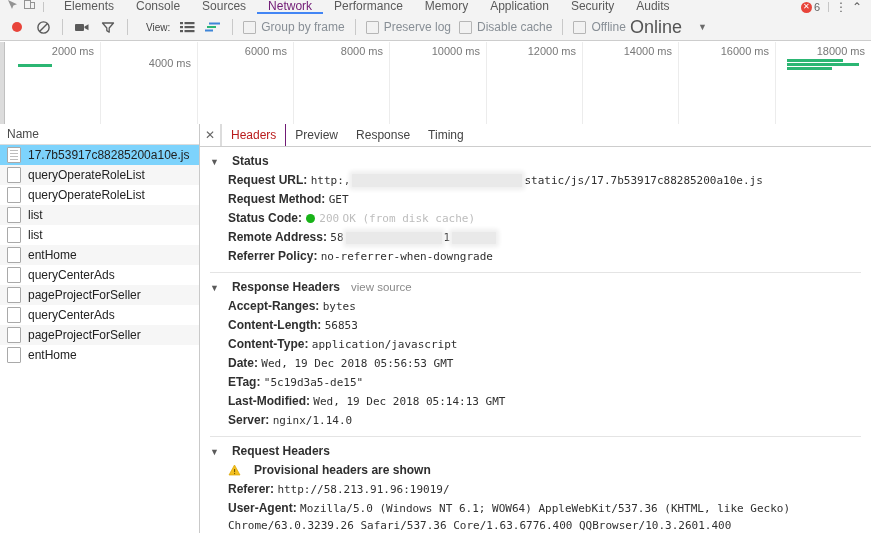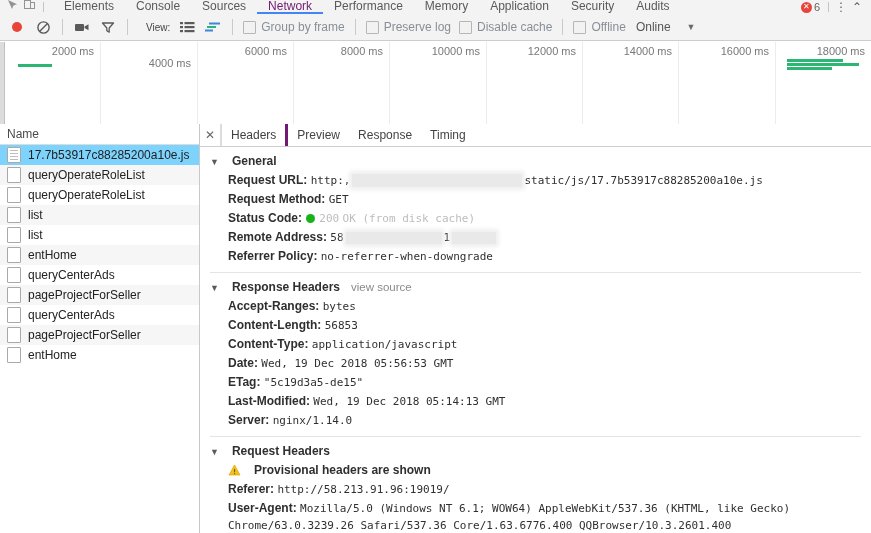--- a/index.html
+++ b/index.html
@@ -65,21 +65,21 @@
   .tlabel { font-size: 10px; color: #444; margin: 0 4px 0 12px; white-space: nowrap; }
   .chk-item {
     display: flex; align-items: center; gap: 5px;
     font-size: 12px; color: #888f96; white-space: nowrap;
     margin: 0 4px;
   }
   .chk {
     width: 11px; height: 11px; border: 1px solid #b6b6b6;
     background: #f2f2f2; border-radius: 1px; flex: none;
   }
-  .online-lbl { font-size: 12px; color: #555; margin-left: 6px; white-space: nowrap; }
+  .online-lbl { font-size: 18px; color: #555; white-space: nowrap; }
   .caret-dn {
     margin-left: 16px; color: #6a6a6a; font-size: 9px; line-height: 9px;
   }
 
   
   .overview {
     position: absolute; top: 42px; left: 0; width: 871px; height: 82px;
     background: #fff; border-bottom: 1px solid #c9c9c9;
     overflow: hidden;
     padding-left: 36px;
@@ -144,22 +144,22 @@
   }
   .dt-close {
     width: 20px; display: flex; align-items: center; justify-content: center;
     color: #666; font-size: 12px; border-right: 1px solid #dcdcdc;
   }
   .dtab {
     padding: 0 9px; display: flex; align-items: center;
     font-size: 12px; color: #444; white-space: nowrap;
   }
   .dtab.active {
-    background: #fff; border-left: 1px solid #dcdcdc; border-right: 3px solid #701a75;
-    color: #404040;
+    background: #fff; border-left: 1px solid #dcdcdc; border-right: 1px solid #701a75;
+    color: #b91c1c;
   }
 
   .headers-body {
     flex: 1; overflow: hidden; padding: 5px 0 0 0;
     font-size: 12px;
   }
   .sect { margin-bottom: 2px; }
   .sect-hd {
     display: flex; align-items: baseline; gap: 11px;
     padding: 2px 0 3px 10px;
@@ -391,21 +391,21 @@
         <div class="dtab">Preview</div>
         <div class="dtab">Response</div>
         <div class="dtab">Timing</div>
       </div>
 
       <div class="headers-body">
 
         <div class="sect">
           <div class="sect-hd">
             <span class="tri">▼</span>
-            <span>General</span>
+            <span>Status</span>
           </div>
           <div class="hline">
             <span class="hk">Request URL:</span>
             <span class="hv">http:,</span><span class="redact" style="width:170px;height:13px;margin:0 2px;"></span><span class="hv">static/js/17.7b53917c88285200a10e.js</span>
           </div>
           <div class="hline">
             <span class="hk">Request Method:</span>
             <span class="hv">GET</span>
           </div>
           <div class="hline">

